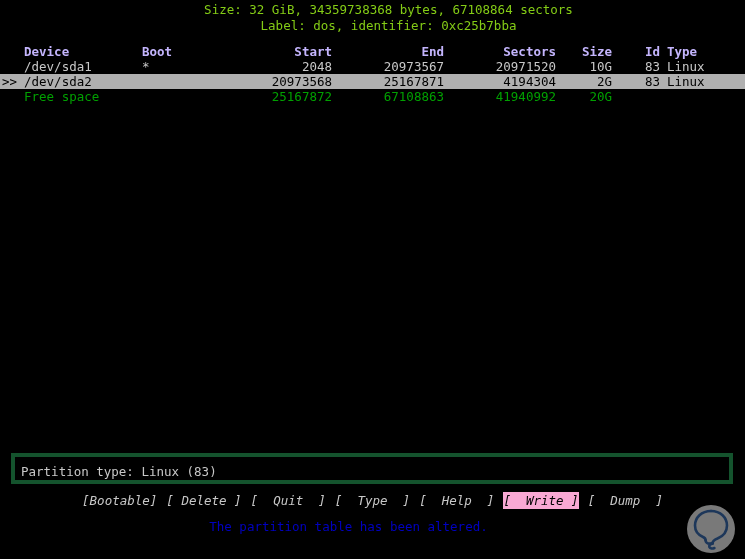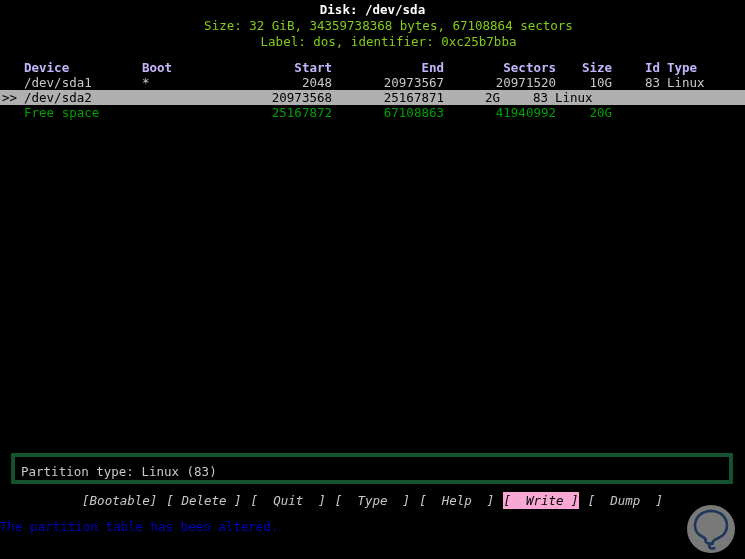--- a/index.html
+++ b/index.html
@@ -112,40 +112,40 @@
     color: #000000;
   }
   .menu-gap { width: 9px; display: inline-block; }
 
   
   .status {
     position: absolute;
     left: 0;
     top: 519px;
     width: 697px;
+    text-align: center;
     color: #0000c0;
     white-space: pre;
   }
 
   
   .watermark {
     position: absolute;
     right: 6px;
     bottom: 2px;
     width: 56px;
     height: 56px;
     opacity: 0.95;
     pointer-events: none;
   }
 </style>
 </head>
 <body>
 
 <div class="header">
-  <div class="disk-line">Disk: /dev/sda</div>
   <div class="info-line">Size: 32 GiB, 34359738368 bytes, 67108864 sectors</div>
   <div class="info-line">Label: dos, identifier: 0xc25b7bba</div>
 </div>
 
 <div class="table">
 
   <div class="row header-row">
     <span class="c-marker"></span>
     <span class="c-device">Device</span>
     <span class="c-boot">Boot</span>
@@ -168,20 +168,21 @@
     <span class="c-id">83</span>
     <span class="c-type">Linux</span>
   </div>
 
   <div class="row selected">
     <span class="c-marker">&gt;&gt;</span>
     <span class="c-device">/dev/sda2</span>
     <span class="c-boot"></span>
     <span class="c-start">20973568</span>
     <span class="c-end">25167871</span>
+    <span class="c-sectors">4194304</span>
     <span class="c-size">2G</span>
     <span class="c-id">83</span>
     <span class="c-type">Linux</span>
   </div>
 
   <div class="row free">
     <span class="c-marker"></span>
     <span class="c-device">Free space</span>
     <span class="c-boot"></span>
     <span class="c-start">25167872</span>

